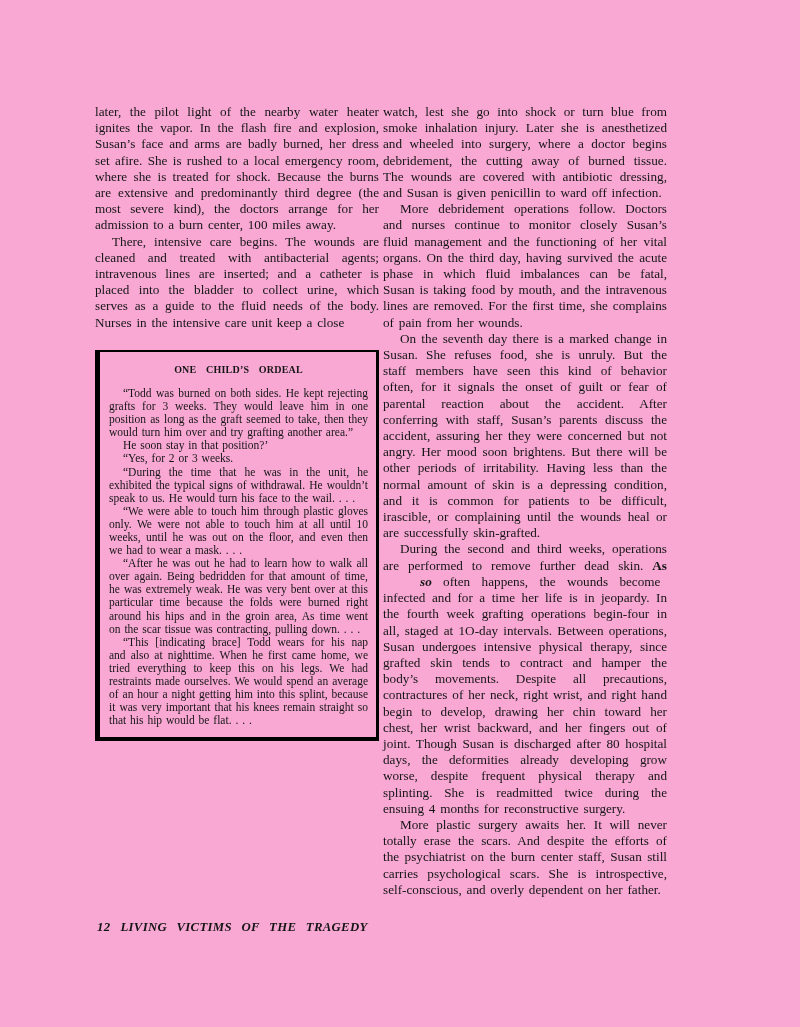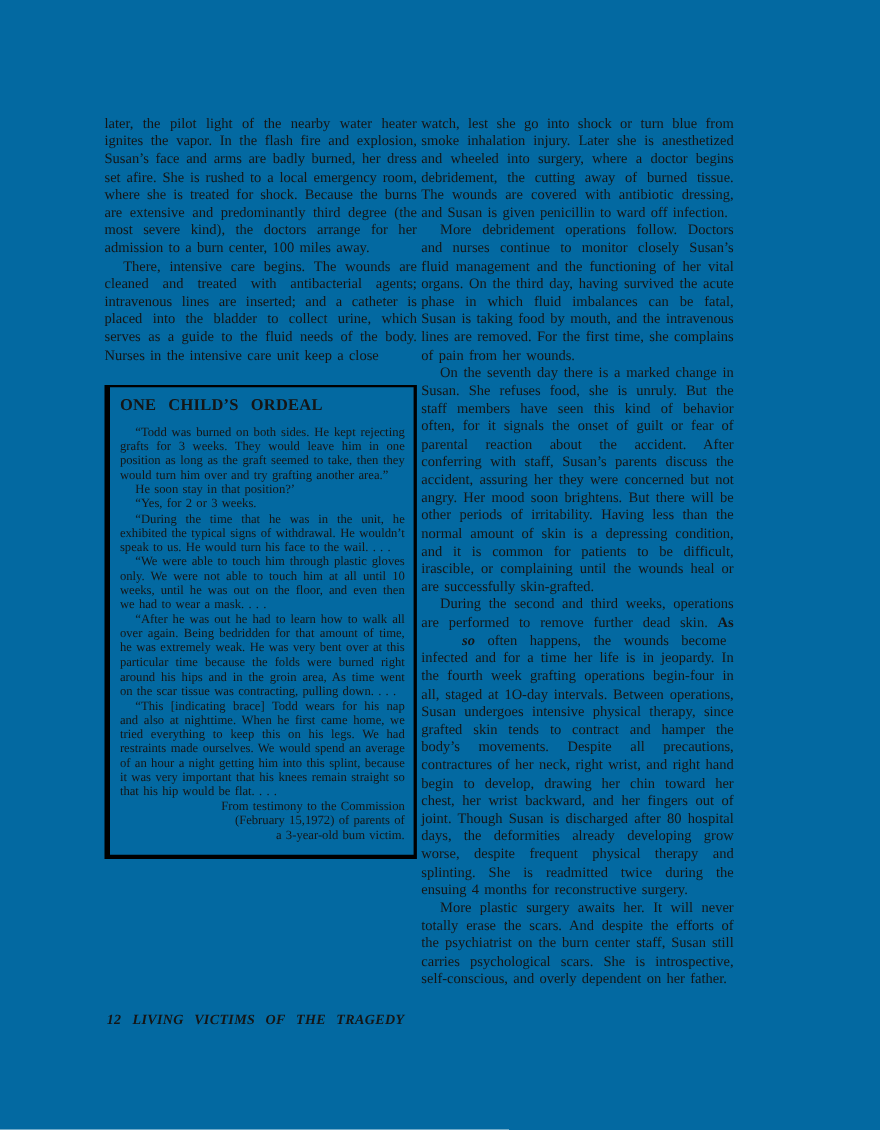--- a/index.html
+++ b/index.html
@@ -4,21 +4,21 @@
 <style>
   html, body {
     margin: 0;
     padding: 0;
     background: #ffffff;
   }
   .page {
     position: relative;
     width: 800px;
     height: 1027px;
-    background: #0369a1;
+    background: #f9a8d4;
     font-family: "Liberation Serif", serif;
     color: #151515;
     overflow: hidden;
   }
   .col {
     position: absolute;
     top: 104px;
     width: 284px;
     text-align: justify;
     font-size: 13.2px;
@@ -38,23 +38,23 @@
     border-right: 3px solid #000;
     border-bottom: 4px solid #000;
     border-left: 5px solid #000;
     padding: 9px 8px 10px 9px;
     font-size: 11.5px;
     line-height: 13.1px;
     word-spacing: 1px;
     text-align: justify;
   }
   .box-title {
-    text-align: left;
+    text-align: center;
     font-weight: bold;
-    font-size: 15px;
+    font-size: 10px;
     word-spacing: 7px;
     letter-spacing: 0.2px;
     margin: 2px 0 11px 0 !important;
     text-indent: 0 !important;
   }
   .case-box p { margin: 0; text-indent: 14px; }
   .attribution {
     text-align: right;
     text-indent: 0;
   }
@@ -88,25 +88,20 @@
 
     <div class="case-box">
       <p class="box-title">ONE CHILD’S ORDEAL</p>
       <p>“Todd was burned on both sides. He kept rejecting grafts for 3 weeks. They would leave him in one position as long as the graft seemed to take, then they would turn him over and try grafting another area.”</p>
       <p>He soon stay in that position?’</p>
       <p>“Yes, for 2 or 3 weeks.</p>
       <p>“During the time that he was in the unit, he exhibited the typical signs of withdrawal. He wouldn’t speak to us. He would turn his face to the wail. .&nbsp;.&nbsp;.</p>
       <p>“We were able to touch him through plastic gloves only. We were not able to touch him at all until 10 weeks, until he was out on the floor, and even then we had to wear a mask. .&nbsp;.&nbsp;.</p>
       <p>“After he was out he had to learn how to walk all over again. Being bedridden for that amount of time, he was extremely weak. He was very bent over at this particular time because the folds were burned right around his hips and in the groin area, As time went on the scar tissue was contracting, pulling down. .&nbsp;.&nbsp;.</p>
       <p>“This [indicating brace] Todd wears for his nap and also at nighttime. When he first came home, we tried everything to keep this on his legs. We had restraints made ourselves. We would spend an average of an hour a night getting him into this splint, because it was very important that his knees remain straight so that his hip would be flat. .&nbsp;.&nbsp;.</p>
-      <div class="attribution">
-        <div class="attr-line">From testimony to the Commission</div>
-        <div class="attr-line">(February 15,1972) of parents of</div>
-        <div class="attr-line">a 3-year-old bum victim.</div>
-      </div>
     </div>
   </div>
 
   <div class="col col-right">
     <p>watch, lest she go into shock or turn blue from smoke inhalation injury. Later she is anesthetized and wheeled into surgery, where a doctor begins debridement, the cutting away of burned tissue. The wounds are covered with antibiotic dressing, and Susan is given penicillin to ward off infection.</p>
     <p class="indent">More debridement operations follow. Doctors and nurses continue to monitor closely Susan’s fluid management and the functioning of her vital organs. On the third day, having survived the acute phase in which fluid imbalances can be fatal, Susan is taking food by mouth, and the intravenous lines are removed. For the first time, she complains of pain from her wounds.</p>
     <p class="indent">On the seventh day there is a marked change in Susan. She refuses food, she is unruly. But the staff members have seen this kind of behavior often, for it signals the onset of guilt or fear of parental reaction about the accident. After conferring with staff, Susan’s parents discuss the accident, assuring her they were concerned but not angry. Her mood soon brightens. But there will be other periods of irritability. Having less than the normal amount of skin is a depressing condition, and it is common for patients to be difficult, irascible, or complaining until the wounds heal or are successfully skin-grafted.</p>
     <p class="indent">
       <span>During the second and third weeks, operations are performed to remove further dead skin. </span><span class="seg-bold">As</span><span class="seg-bold-italic"> so</span><span> often happens, the wounds become infected and for a time her life is in jeopardy. In the fourth week grafting operations begin-four in all, staged at 1O-day intervals. Between operations, Susan undergoes intensive physical therapy, since grafted skin tends to contract and hamper the body’s movements. Despite all precautions, contractures of her neck, right wrist, and right hand begin to develop, drawing her chin toward her chest, her wrist backward, and her fingers out of joint. Though Susan is discharged after 80 hospital days, the deformities already developing grow worse, despite frequent physical therapy and splinting. She is readmitted twice during the ensuing 4 months for reconstructive surgery.</span>
     </p>

